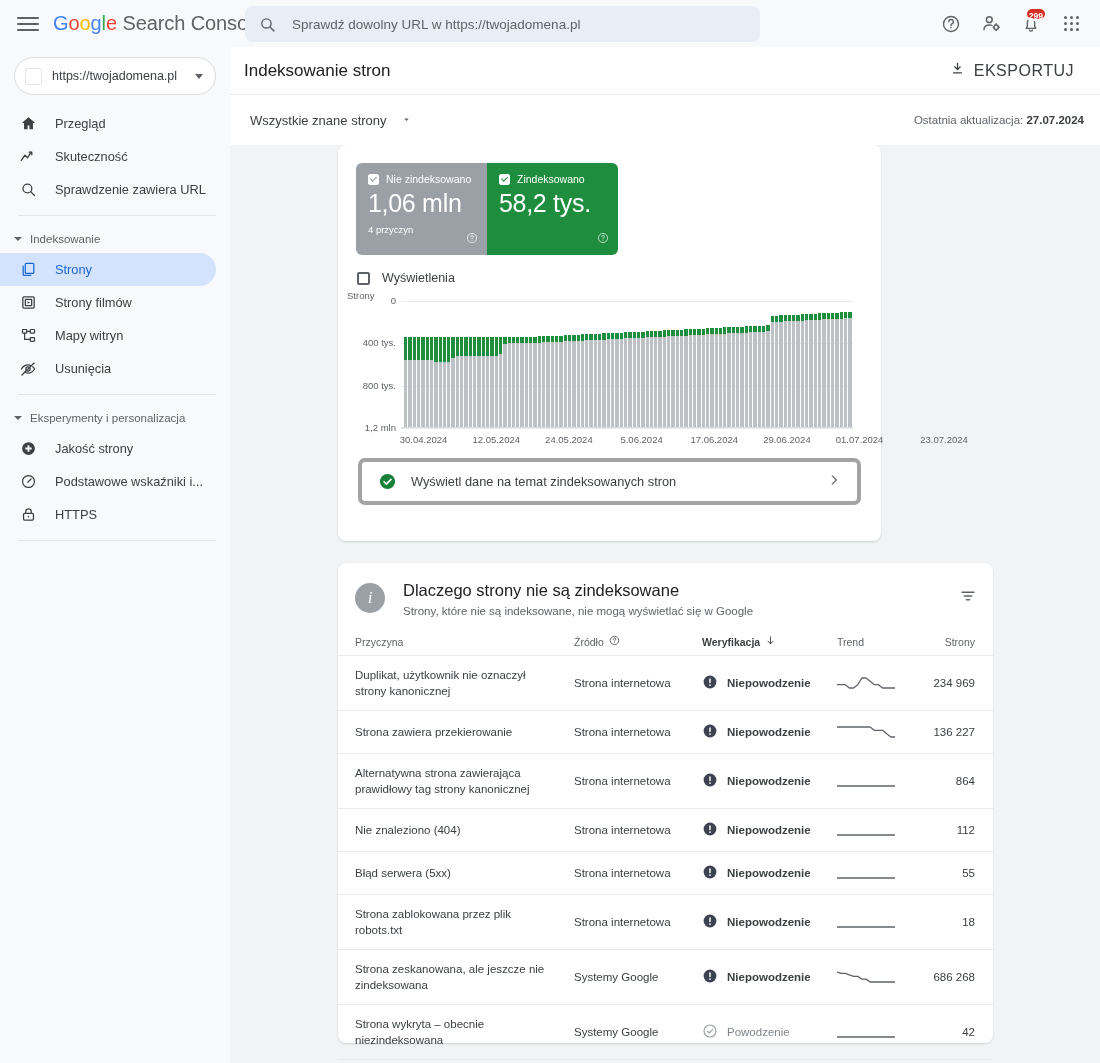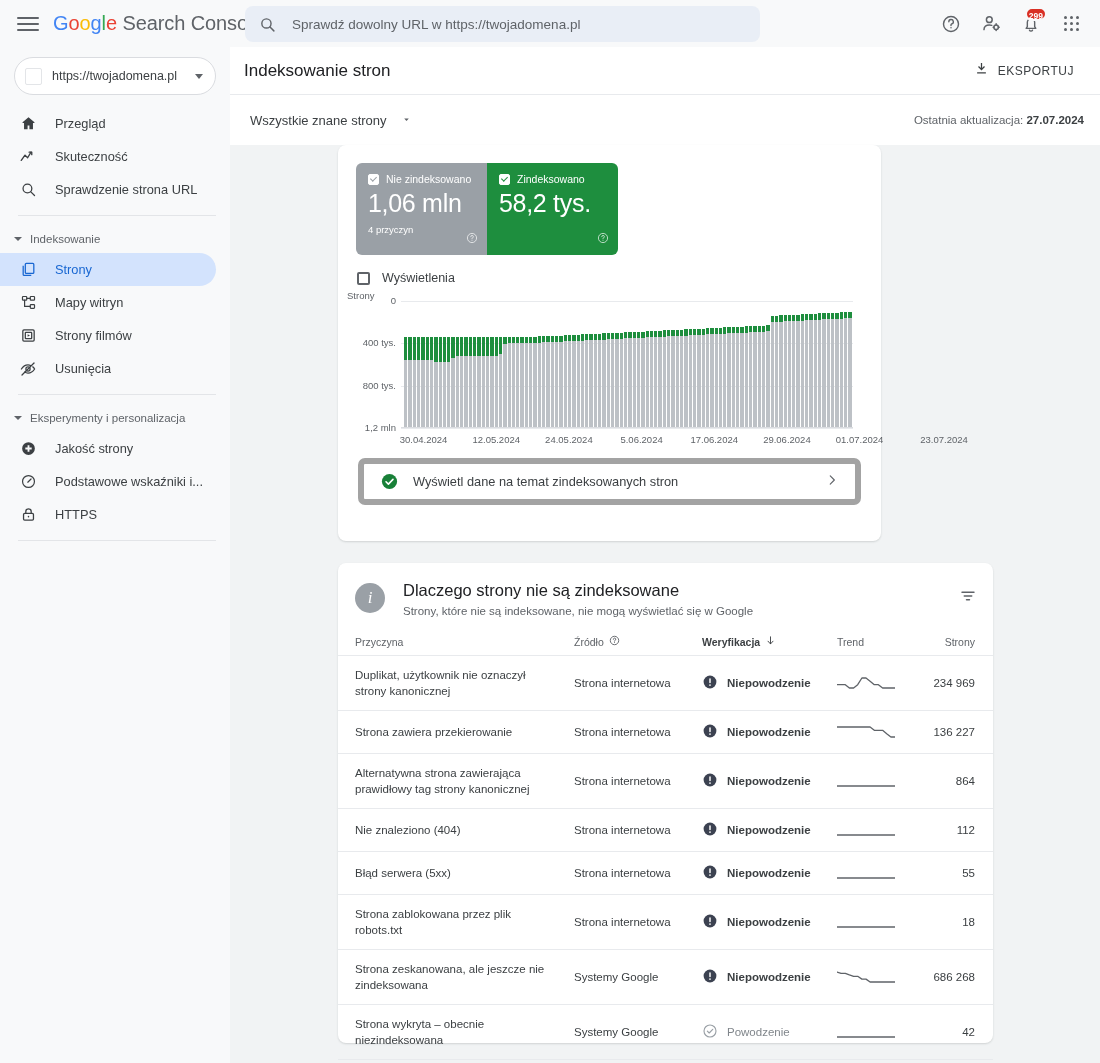--- a/index.html
+++ b/index.html
@@ -90,21 +90,21 @@
   .tri{ width:0;height:0;border-left:4px solid transparent;border-right:4px solid transparent;border-top:4.5px solid #5F6368; margin-right:8px;}
 
   
   .main{ position:absolute; top:47px; left:230px; width:870px; height:1016px; background:#fff; }
   .page-head{ height:47px; display:flex; align-items:center; padding:0 16px 0 14px; }
   .page-title{ font-size:17px; color:#202124; flex:1; }
   .export-btn{
     display:flex; align-items:center; gap:9px; cursor:pointer;
     padding:6px 10px; border-radius:4px;
   }
-  .export-label{ font-size:12px; color:#3C4043; letter-spacing:0.5px; }
+  .export-label{ font-size:16px; color:#3C4043; letter-spacing:0.5px; }
   .head-divider{ height:1px; background:#E8EAED; }
 
   .filterbar{ height:50px; display:flex; align-items:center; padding:0 16px 0 14px; background:#fff;}
   .filter-chip{ display:flex; align-items:center; gap:14px; cursor:pointer; padding:5px 6px; border-radius:4px;}
   .filter-text{ font-size:13px; color:#3C4043; }
   .last-upd{ margin-left:auto; font-size:11.5px; color:#5F6368; }
   .last-upd b{ color:#3C4043; font-weight:bold; }
 
   .content{ background:#F1F3F4; padding:0 0 0 0; height:919px; position:relative;}
 
@@ -139,21 +139,21 @@
   .ylab{ position:absolute; font-size:9.5px; color:#5F6368; text-align:right; width:46px;}
   .gridline{ position:absolute; left:63px; right:28px; height:1px; background:#E8EAED; }
   .bars{ position:absolute; left:66px; bottom:20px; height:127px; right:30px; display:flex; align-items:flex-end; gap:1px;}
   .bar{ flex:1; display:flex; flex-direction:column; justify-content:flex-end; }
   .bar .g{ background:#1E8E3E; }
   .bar .k{ background:#BDC1C6; }
   .axis-line{ position:absolute; left:63px; right:28px; bottom:20px; height:1px; background:#DADCE0;}
   .xlab{ position:absolute; bottom:3px; font-size:9.5px; color:#5F6368; transform:translateX(-50%); white-space:nowrap;}
 
   .banner{
-    margin:10px 20px 0 20px; height:47px; border:6px solid #a3a3a3; border-radius:7px;
+    margin:10px 20px 0 20px; height:47px; border:4px solid #a3a3a3; border-radius:7px;
     display:flex; align-items:center; cursor:pointer; background:#fff;
   }
   .banner-text{ font-size:12.8px; color:#3C4043; flex:1; }
   .chev{ margin-right:16px; }
 
   
   #table-card{ position:absolute; left:108px; top:418px; width:655px; height:480px; }
   .tcard-head{ display:flex; align-items:flex-start; padding:18px 16px 0 17px; }
   .info-circle{
     width:30px;height:30px;border-radius:50%;background:#9AA0A6;color:#fff;
@@ -282,62 +282,62 @@
       <span class="nav-label">Skuteczność</span>
     </div>
 
     <div class="nav-item">
       <span class="nav-ico">
         <svg width="17" height="17" viewBox="0 0 24 24" fill="none" stroke="#3C4043" stroke-width="1.8">
           <circle cx="10.5" cy="10.5" r="6.2"></circle>
             <line x1="15.3" y1="15.3" x2="20.5" y2="20.5" stroke-linecap="round"></line>
         </svg>
       </span>
-      <span class="nav-label">Sprawdzenie strona URL</span>
+      <span class="nav-label">Sprawdzenie zawiera URL</span>
     </div>
 
     <div class="nav-sep"></div>
 
     <div class="nav-group">
       <span class="tri"></span>
       <span>Indeksowanie</span>
     </div>
 
     <div class="nav-item active">
       <span class="nav-ico">
         <svg width="17" height="17" viewBox="0 0 24 24" fill="none" stroke="#1967D2" stroke-width="1.8" stroke-linejoin="round">
           <rect x="7.5" y="3.5" width="12" height="14" rx="1.4"></rect>
             <path d="M4.5 6.8v12.2a1.4 1.4 0 0 0 1.4 1.4h10"></path>
         </svg>
       </span>
       <span class="nav-label">Strony</span>
+    </div>
+
+    <div class="nav-item">
+      <span class="nav-ico">
+        <svg width="17" height="17" viewBox="0 0 24 24" fill="none" stroke="#3C4043" stroke-width="1.8" stroke-linejoin="round">
+          <rect x="4" y="4" width="16" height="16" rx="1.6"></rect>
+            <rect x="7.5" y="7.5" width="9" height="9" rx="0.8"></rect>
+          <path d="M10.8 10.3l3.2 1.8-3.2 1.8z" fill="#3C4043" stroke="none"></path>
+        </svg>
+      </span>
+      <span class="nav-label">Strony filmów</span>
     </div>
 
     <div class="nav-item">
       <span class="nav-ico">
         <svg width="17" height="17" viewBox="0 0 24 24" fill="none" stroke="#3C4043" stroke-width="1.7" stroke-linejoin="round">
           <rect x="3.5" y="3.5" width="6" height="5.2" rx="1"></rect>
           <rect x="14.5" y="3.5" width="6" height="5.2" rx="1"></rect>
           <rect x="14.5" y="15" width="6" height="5.2" rx="1"></rect>
           <path d="M6.5 8.7v8.9h8" stroke-linecap="round"></path>
           <path d="M9.5 6.1h5" stroke-linecap="round"></path>
         </svg>
       </span>
       <span class="nav-label">Mapy witryn</span>
-    </div>
-
-    <div class="nav-item">
-      <span class="nav-ico">
-        <svg width="17" height="17" viewBox="0 0 24 24" fill="none" stroke="#3C4043" stroke-width="1.8" stroke-linejoin="round">
-          <rect x="4" y="4" width="16" height="16" rx="1.6"></rect>
-            <rect x="7.5" y="7.5" width="9" height="9" rx="0.8"></rect>
-          <path d="M10.8 10.3l3.2 1.8-3.2 1.8z" fill="#3C4043" stroke="none"></path>
-        </svg>
-      </span>
-      <span class="nav-label">Strony filmów</span>
     </div>
 
     <div class="nav-item">
       <span class="nav-ico">
         <svg width="18" height="18" viewBox="0 0 24 24" fill="none" stroke="#3C4043" stroke-width="1.7" stroke-linecap="round">
           <path d="M3.2 12s3.5-5.5 8.8-5.5c1.3 0 2.5.3 3.5.8"></path>
           <path d="M18.3 9.1c1.5 1.4 2.5 2.9 2.5 2.9s-3.5 5.5-8.8 5.5c-1.8 0-3.4-.6-4.6-1.4"></path>
           <circle cx="12" cy="12" r="2.8"></circle>
           <line x1="4" y1="20" x2="20" y2="4"></line>
         </svg>

